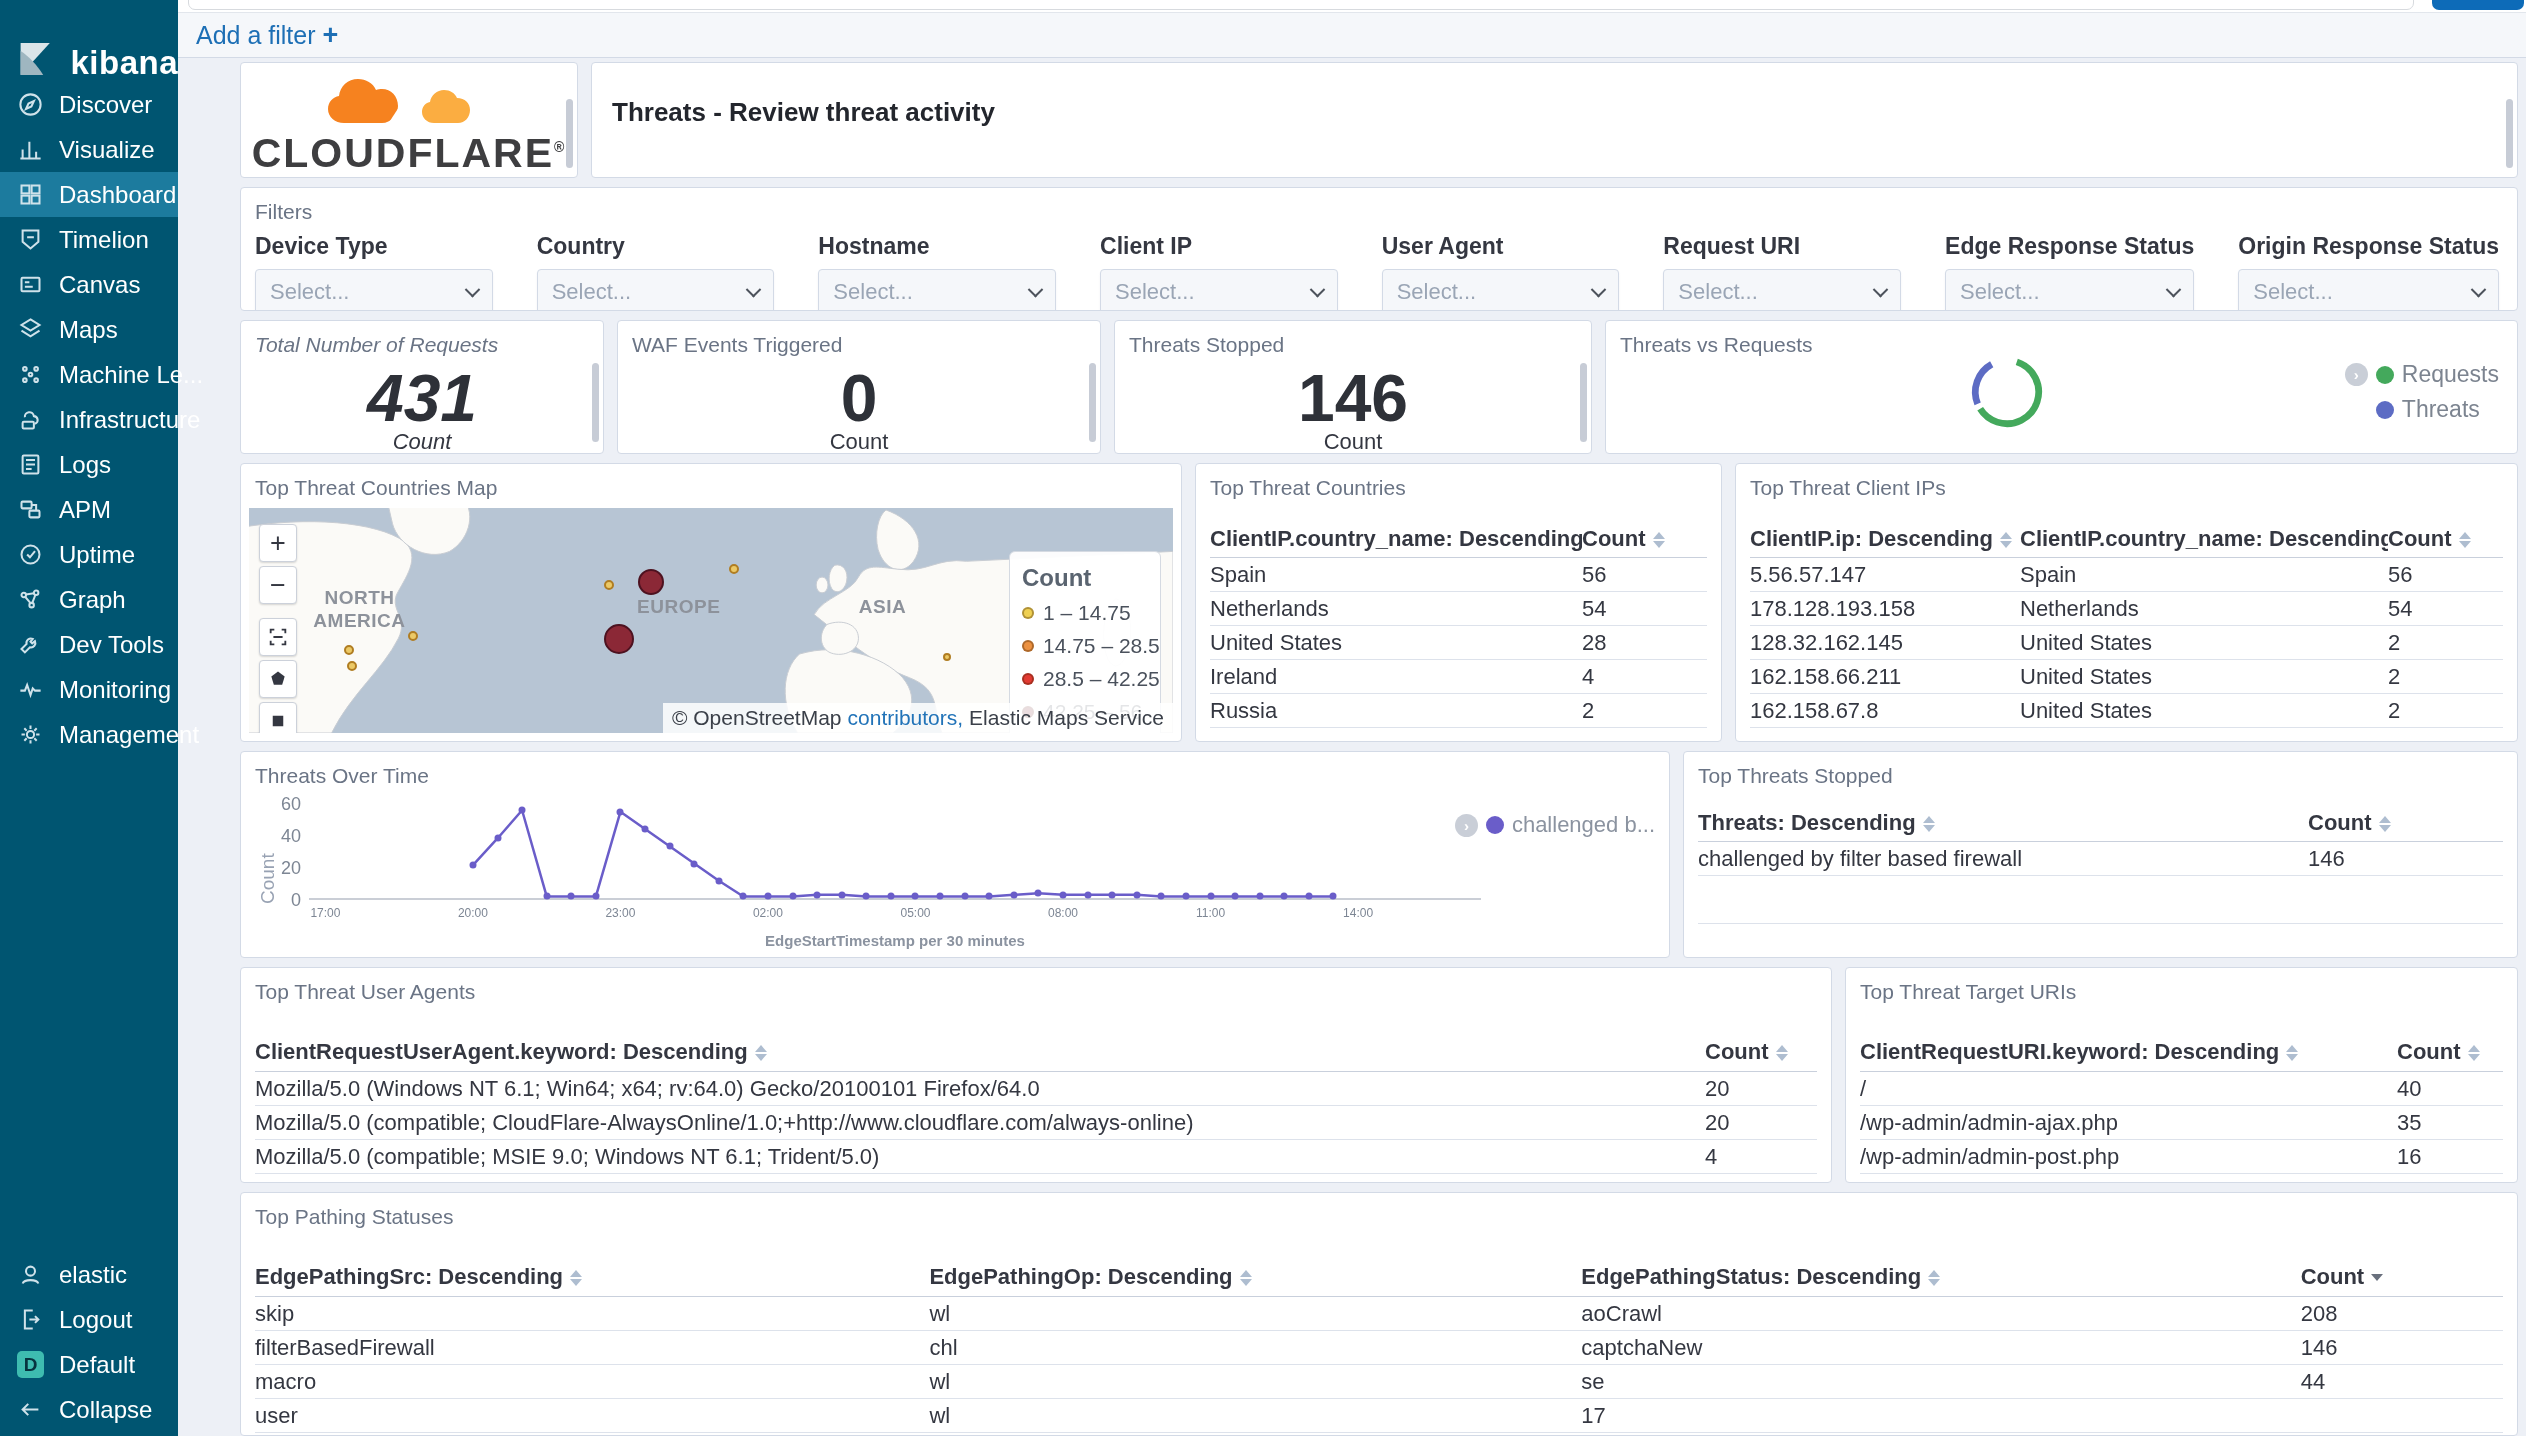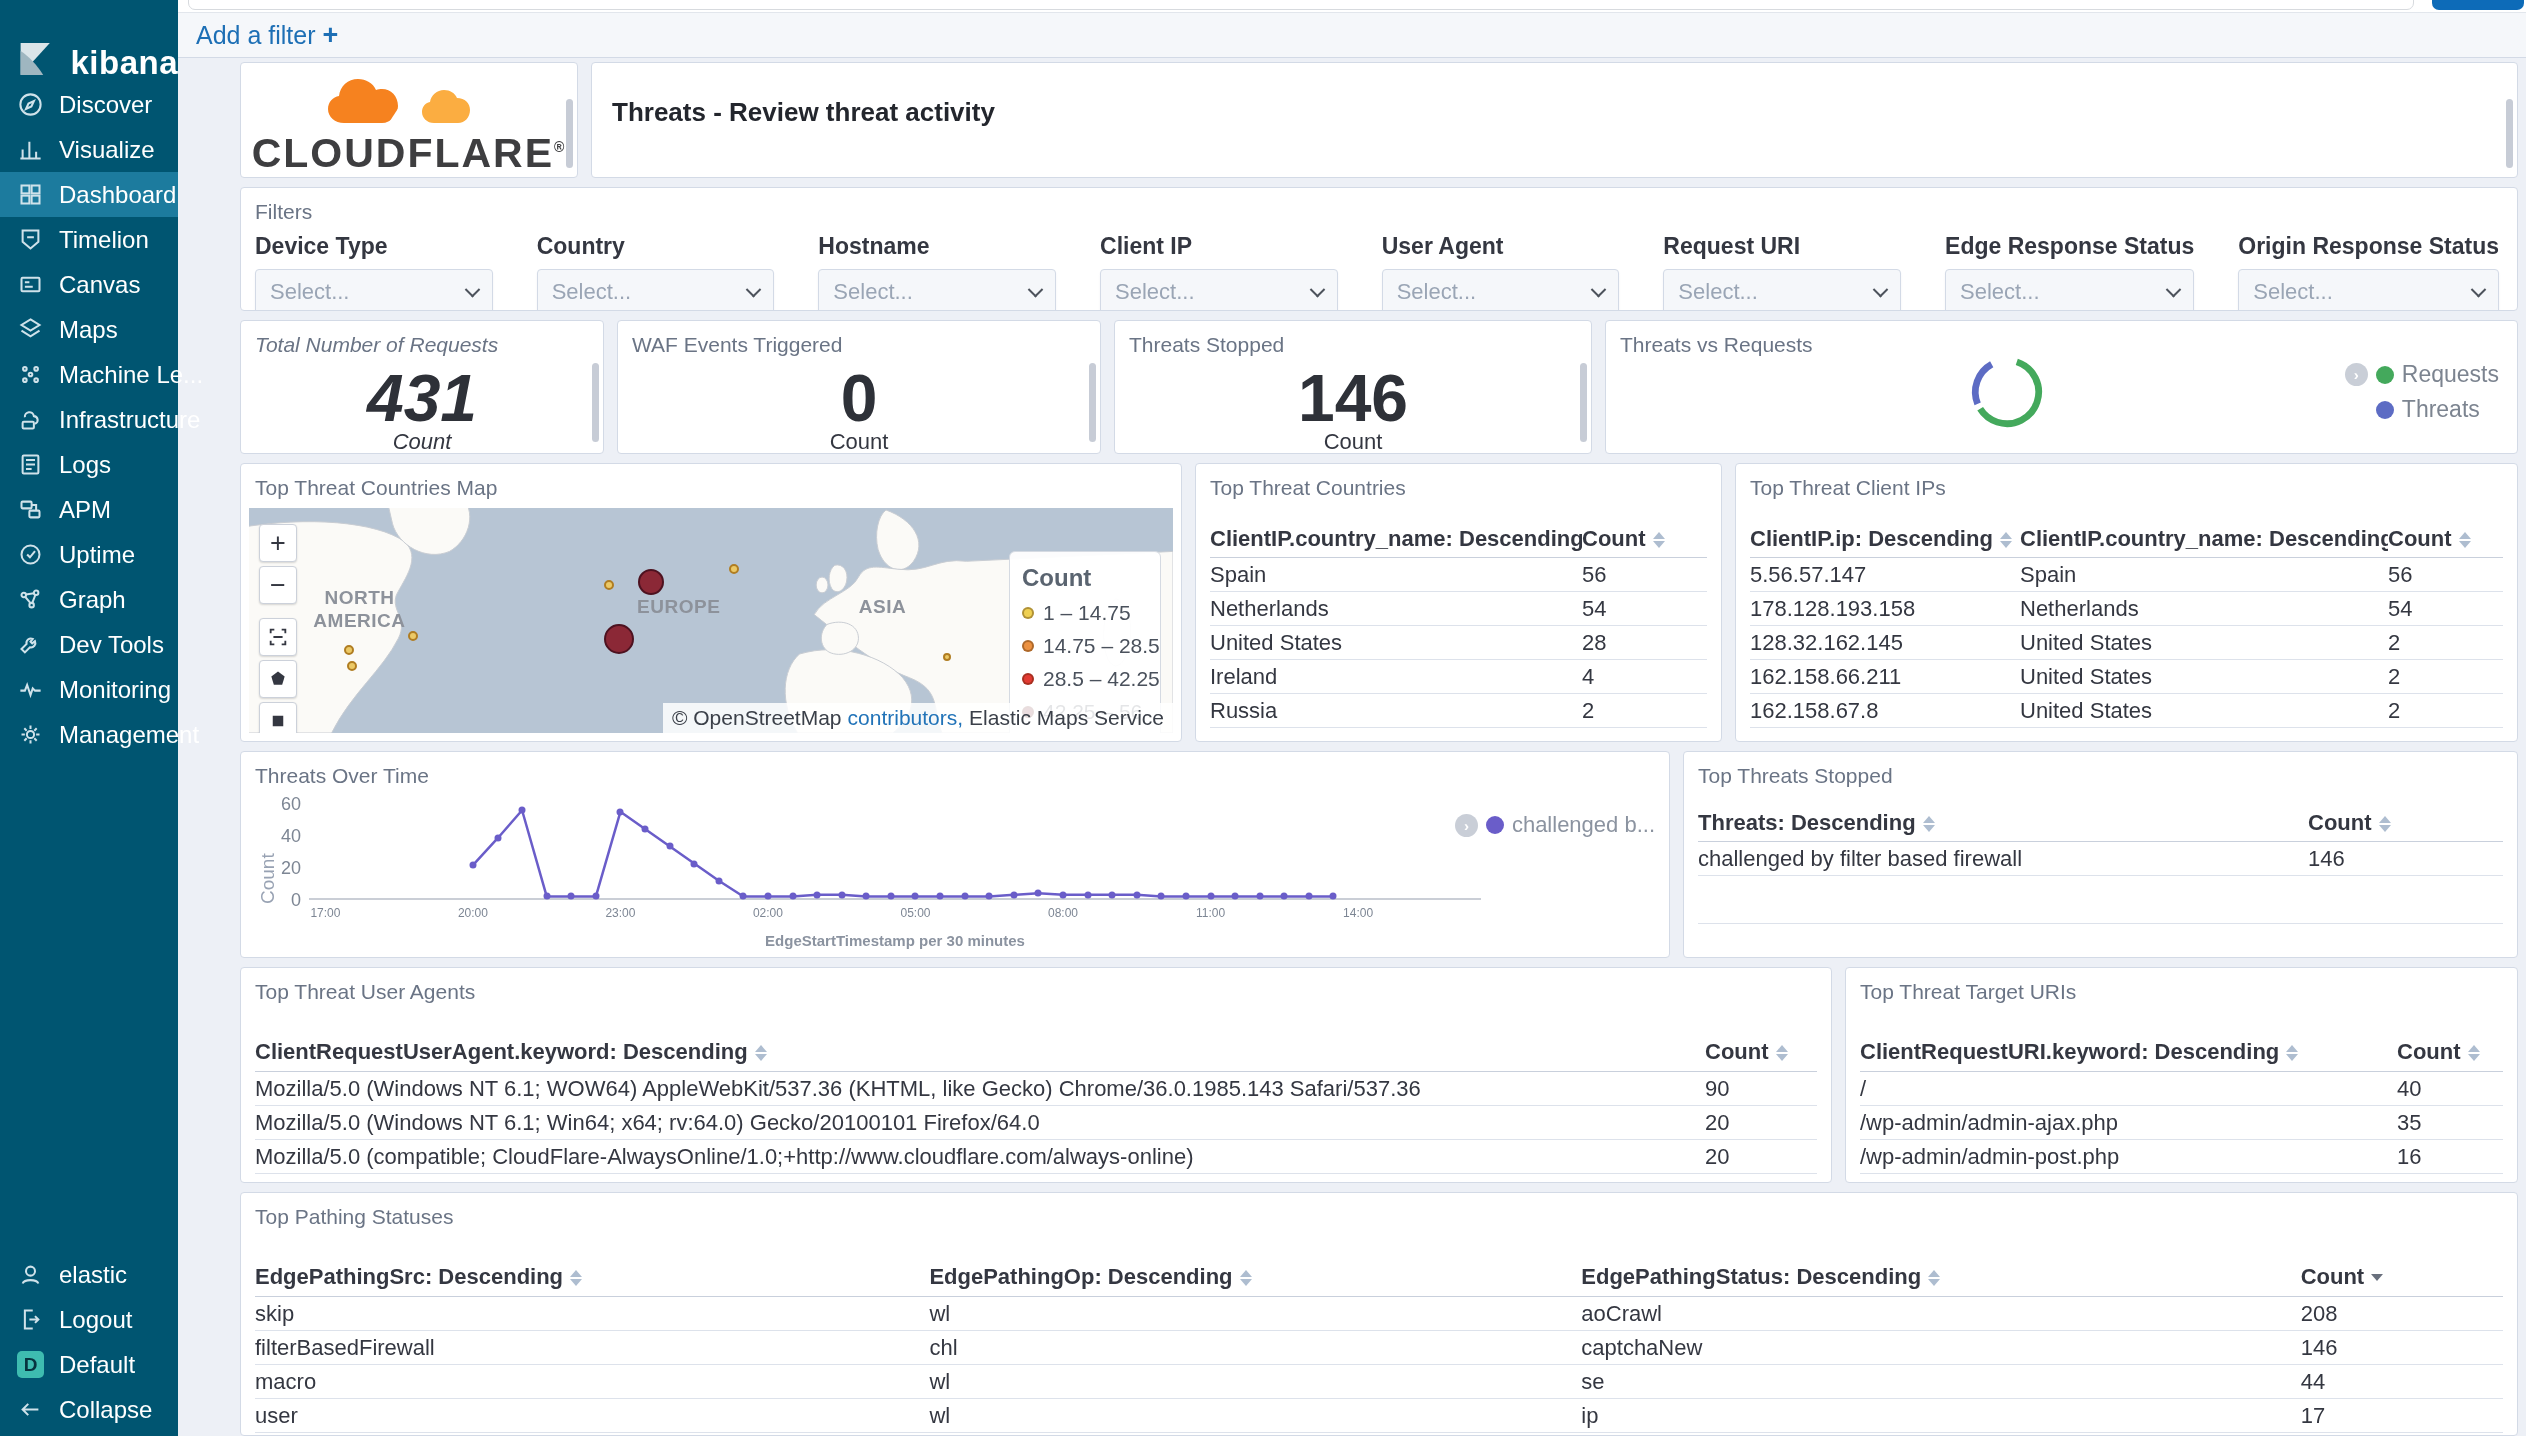--- a/index.html
+++ b/index.html
@@ -701,24 +701,20 @@
               <div><span>ClientRequestUserAgent.keyword: Descending</span><span class="caret">
                     <i class="up"></i>
                     <i class="down"></i>
                   </span></div>
               <div><span>Count</span><span class="caret">
                     <i class="up"></i>
                     <i class="down"></i>
                   </span></div>
             </div>
             <div class="trow g-agents">
-                <div>Mozilla/5.0 (Windows NT 6.1; WOW64) AppleWebKit/537.36 (KHTML, like Gecko) Chrome/36.0.1985.143 Safari/537.36</div>
-                <div>90</div>
-              </div>
-            <div class="trow g-agents">
                 <div>Mozilla/5.0 (Windows NT 6.1; Win64; x64; rv:64.0) Gecko/20100101 Firefox/64.0</div>
                 <div>20</div>
               </div>
             <div class="trow g-agents">
                 <div>Mozilla/5.0 (compatible; CloudFlare-AlwaysOnline/1.0;+http://www.cloudflare.com/always-online)</div>
                 <div>20</div>
               </div>
             <div class="trow g-agents">
                 <div>Mozilla/5.0 (compatible; MSIE 9.0; Windows NT 6.1; Trident/5.0)</div>
                 <div>4</div>
@@ -794,21 +790,20 @@
               </div>
             <div class="trow g-pathing">
                 <div>macro</div>
                 <div>wl</div>
                 <div>se</div>
                 <div>44</div>
               </div>
             <div class="trow g-pathing">
                 <div>user</div>
                 <div>wl</div>
-                <div>ip</div>
                 <div>17</div>
               </div>
           </div>
         </div>
       </div>
 
     </div>
   </div>
 </div>
 

